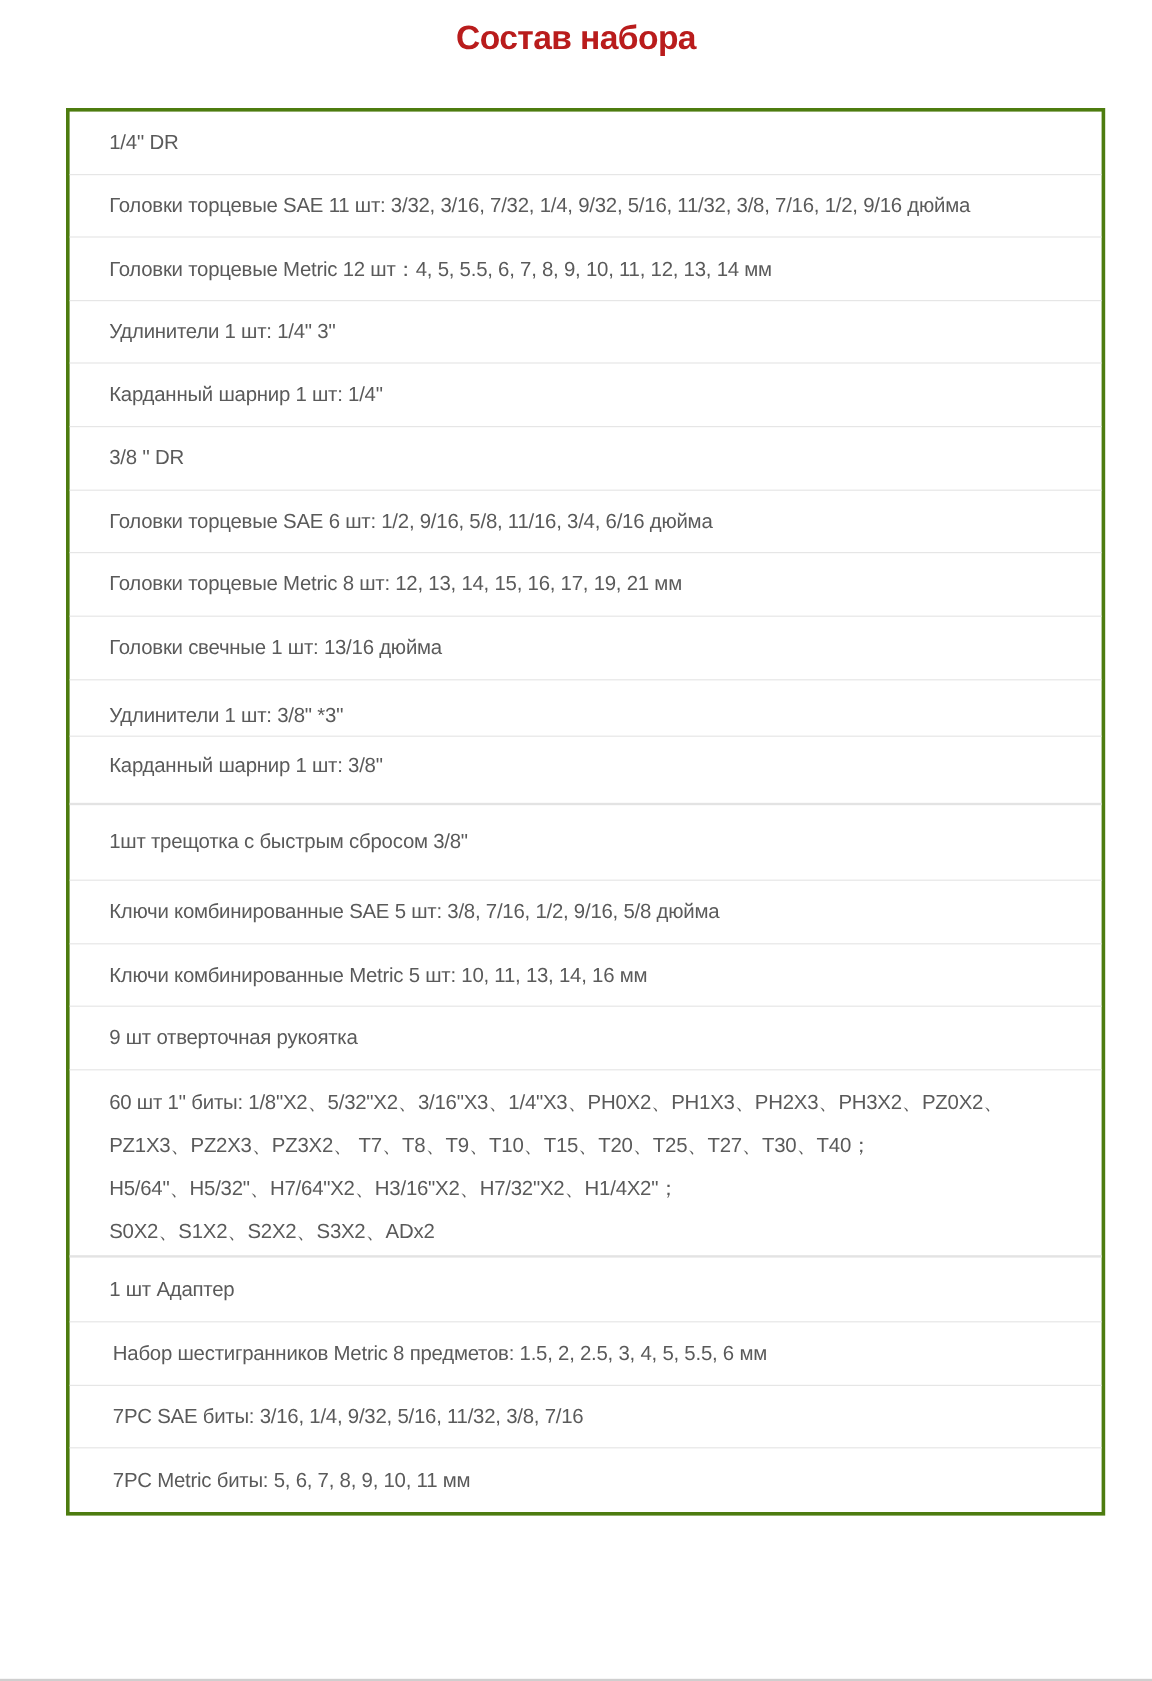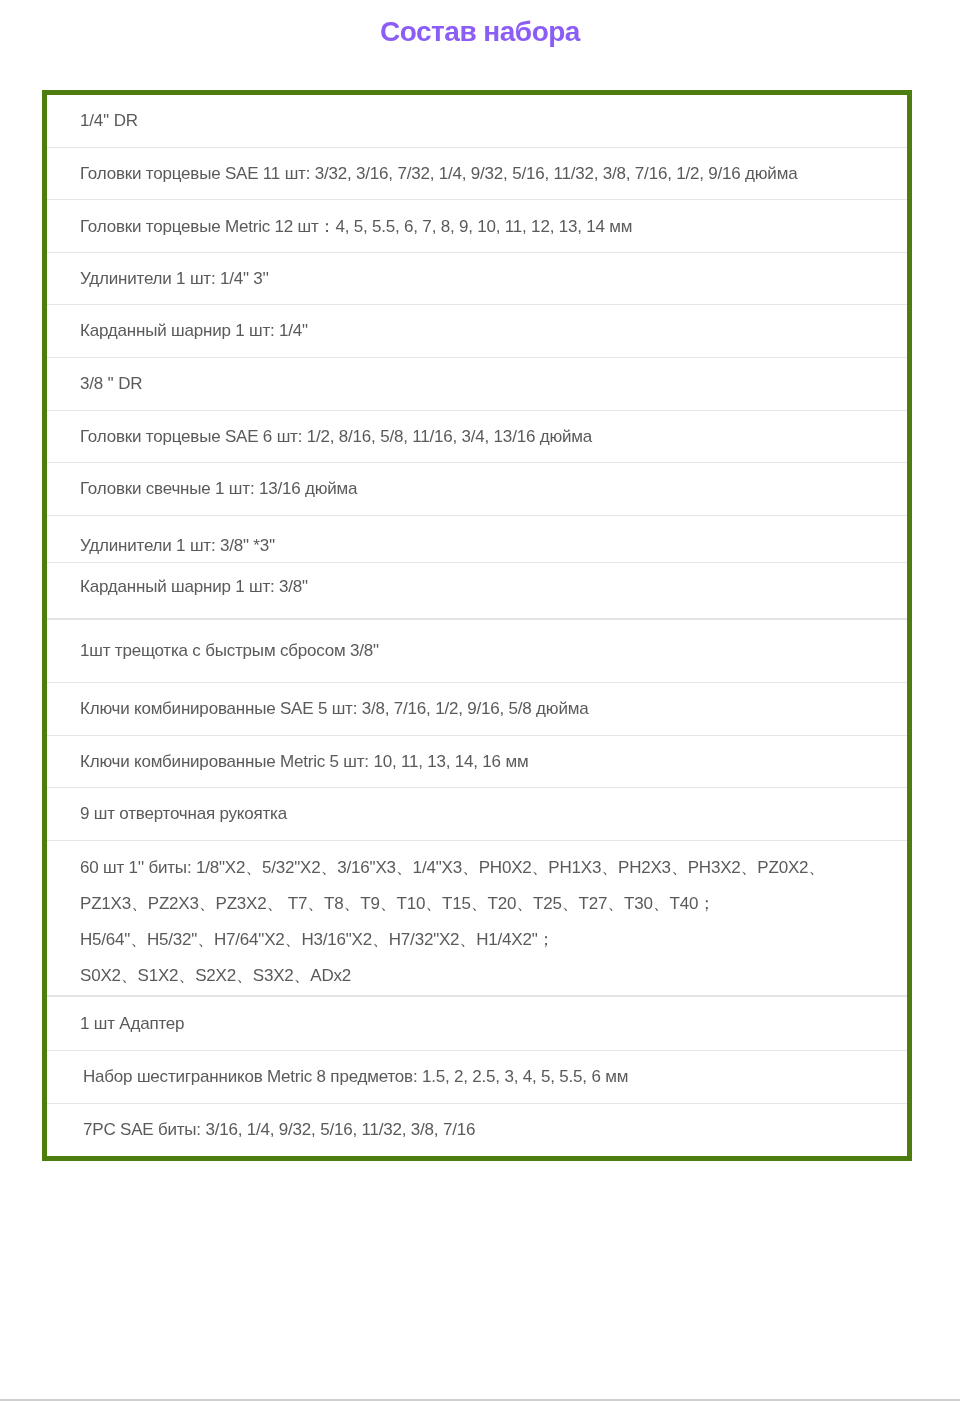--- a/index.html
+++ b/index.html
@@ -1,22 +1,22 @@
 <!DOCTYPE html>
 <html><head>
 <meta charset="utf-8">
 <style>
   html, body { margin: 0; padding: 0; background: #ffffff; }
   body { width: 960px; height: 1401px; position: relative; overflow: hidden;
          font-family: "Liberation Sans", sans-serif; color: #555555; }
   .title { position: absolute; top: 16px; left: 0; width: 960px; text-align: center;
-           font-size: 28px; font-weight: bold; color: #8b5cf6; letter-spacing: -0.5px;
+           font-size: 28px; font-weight: bold; color: #b91c1c; letter-spacing: -0.5px;
            font-family: "Liberation Sans", sans-serif; }
-  .table { position: absolute; top: 90px; left: 42px; width: 860px;
-           border: 5px solid #4d7c0f; box-sizing: content-box; }
+  .table { position: absolute; top: 90px; left: 55px; width: 860px;
+           border: 3px solid #4d7c0f; box-sizing: content-box; }
   .row { border-bottom: 1px solid #e6e6e6; box-sizing: border-box; display: flex;
          align-items: center; padding-left: 33px; font-size: 17px; color: #5a5a5a;
          letter-spacing: -0.2px; white-space: nowrap; }
   .row:last-child { border-bottom: none; }
   .row.thick { border-bottom: 2px solid #e3e3e3; }
   .row.multi { display: block; padding-top: 12px; white-space: normal; }
   .row.multi .line { height: 36px; line-height: 30px; }
   .row.ind { padding-left: 36px; }
   .bottom-rule { position: absolute; left: 0; top: 1399px; width: 960px; height: 2px; background: #cfcfcf; }
 </style>
@@ -25,32 +25,34 @@
 
 <div class="title">Состав набора</div>
 
 <div class="table">
   <div class="row" style="height:53px">1/4'' DR</div>
   <div class="row" style="height:52px">Головки торцевые SAE 11 шт: 3/32, 3/16, 7/32, 1/4, 9/32, 5/16, 11/32, 3/8, 7/16, 1/2, 9/16 дюйма</div>
   <div class="row" style="height:53px">Головки торцевые Metric 12 шт：4, 5, 5.5, 6, 7, 8, 9, 10, 11, 12, 13, 14 мм</div>
   <div class="row" style="height:52px">Удлинители 1 шт: 1/4"  3''</div>
   <div class="row" style="height:53px">Карданный шарнир 1 шт: 1/4"</div>
   <div class="row" style="height:53px">3/8 '' DR</div>
-  <div class="row" style="height:52px">Головки торцевые SAE 6 шт: 1/2, 8/16, 5/8, 11/16, 3/4, 13/16 дюйма</div>
+  <div class="row" style="height:52px">Головки торцевые SAE 6 шт: 1/2, 9/16, 5/8, 11/16, 3/4, 6/16 дюйма</div>
+  <div class="row" style="height:53px">Головки торцевые Metric 8 шт: 12, 13, 14, 15, 16, 17, 19, 21 мм</div>
   <div class="row" style="height:53px">Головки свечные 1 шт: 13/16 дюйма</div>
   <div class="row" style="height:47px;align-items:flex-end;padding-bottom:6px">Удлинители 1 шт: 3/8" *3''</div>
   <div class="row thick" style="height:57px;padding-bottom:8px">Карданный шарнир 1 шт: 3/8"</div>
   <div class="row" style="height:63px">1шт трещотка с быстрым сбросом 3/8"</div>
   <div class="row" style="height:53px">Ключи комбинированные SAE 5 шт: 3/8, 7/16, 1/2, 9/16, 5/8 дюйма</div>
   <div class="row" style="height:52px">Ключи комбинированные Metric 5 шт: 10, 11, 13, 14, 16 мм</div>
   <div class="row" style="height:53px">9 шт отверточная рукоятка</div>
   <div class="row multi thick" style="height:156px">
     <div class="line">60 шт 1'' биты: 1/8"X2、5/32"X2、3/16"X3、1/4"X3、PH0X2、PH1X3、PH2X3、PH3X2、PZ0X2、</div>
     <div class="line">PZ1X3、PZ2X3、PZ3X2、 T7、T8、T9、T10、T15、T20、T25、T27、T30、T40；</div>
     <div class="line">H5/64"、H5/32"、H7/64"X2、H3/16"X2、H7/32"X2、H1/4X2"；</div>
     <div class="line">S0X2、S1X2、S2X2、S3X2、ADx2</div>
   </div>
   <div class="row" style="height:54px">1 шт Адаптер</div>
   <div class="row ind" style="height:53px">Набор шестигранников Metric 8 предметов: 1.5, 2, 2.5, 3, 4, 5, 5.5, 6 мм</div>
   <div class="row ind" style="height:52px">7PC SAE биты: 3/16, 1/4, 9/32, 5/16, 11/32, 3/8, 7/16</div>
+  <div class="row ind" style="height:53px">7PC  Metric биты: 5, 6, 7, 8, 9, 10, 11 мм</div>
 </div>
 
 <div class="bottom-rule"></div>
 
 </body></html>

